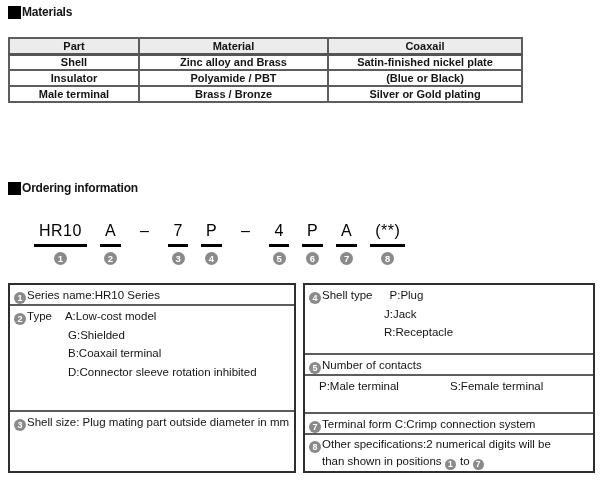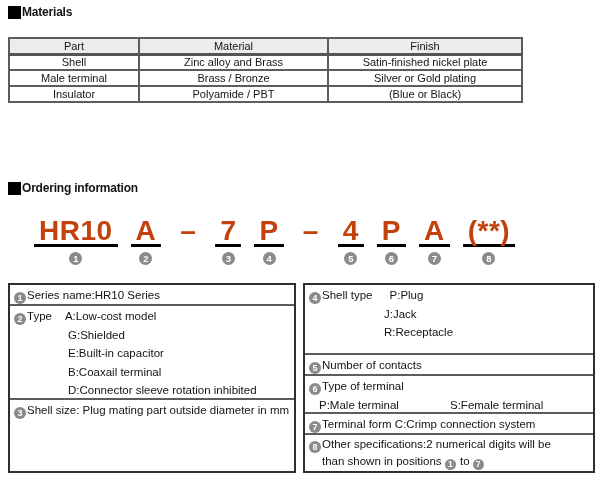--- a/index.html
+++ b/index.html
@@ -25,33 +25,33 @@
 
   
   table.materials {
     position:absolute; left:8px; top:37px; width:513px;
     border-collapse:collapse; table-layout:fixed;
     font-size:11px;
   }
   table.materials { border:2px solid #2e2e2e; }
   table.materials th, table.materials td {
     border:2px solid #5d5d5d; text-align:center; vertical-align:middle;
-    height:16px; padding:0 0; font-weight:normal; white-space:nowrap;
+    height:16px; padding:0 0; font-weight:bold; white-space:nowrap;
   }
   table.materials th { background:#ececec; border-bottom:3px solid #555; }
 
   
   .code-row {
     position:absolute; left:34px; top:218px;
     display:flex; align-items:flex-start;
   }
   .code-seg { display:flex; flex-direction:column; align-items:center; margin-right:13px; }
   .code-text {
-    font-size:28px; font-weight:bold; letter-spacing:0.5px; line-height:25px;
-    color:#c2410c;
+    font-size:16px; font-weight:normal; letter-spacing:0.5px; line-height:25px;
+    color:#000000;
   }
   .underlined { border-bottom:3px solid #000; padding:0 5px 1px; }
   .code-seg.dash .code-text { padding:0 6px 1px; }
   .circle {
     margin-top:5px; width:13px; height:13px; border-radius:50%;
     background:#8a8a8a; color:#fff; font-size:9.5px; font-weight:bold;
     line-height:13px; text-align:center;
   }
 
   
@@ -78,21 +78,21 @@
   .opt-first { margin-left:13px; }
   .opt-first.wide { margin-left:17px; }
   .indent-l { padding-left:54px; }
   .indent-r { padding-left:75px; }
   .indent-s { padding-left:10px; }
   .indent-w { padding-left:13px; }
   .male-span { display:inline-block; width:131px; }
 
   
   .h21 { height:21px; }
-  .h94 { height:94px; }
+  .h94 { height:106px; }
   .h61 { height:70px; }
   .h38 { height:38px; }
 </style>
 </head>
 <body>
 
 <div class="section-title" id="materials-title">
   <span class="sq-marker"></span>
   <span>Materials</span>
 </div>
@@ -100,37 +100,37 @@
 <table class="materials">
   <colgroup>
       <col style="width:130px">
       <col style="width:189px">
       <col style="width:194px">
     </colgroup>
   <tbody>
       <tr>
     <th>Part</th>
     <th>Material</th>
-    <th>Finish</th>
+    <th>Coaxail</th>
   </tr>
   <tr>
     <td>Shell</td>
     <td>Zinc alloy and Brass</td>
     <td>Satin-finished nickel plate</td>
   </tr>
   <tr>
+    <td>Insulator</td>
+    <td>Polyamide / PBT</td>
+    <td>(Blue or Black)</td>
+  </tr>
+  <tr>
     <td>Male terminal</td>
     <td>Brass / Bronze</td>
     <td>Silver or Gold plating</td>
   </tr>
-  <tr>
-    <td>Insulator</td>
-    <td>Polyamide / PBT</td>
-    <td>(Blue or Black)</td>
-  </tr>
 </tbody>
   </table>
 
 <div class="section-title" id="ordering-title">
   <span class="sq-marker"></span>
   <span>Ordering information</span>
 </div>
 
 <div class="code-row">
   <div class="code-seg">
@@ -179,21 +179,20 @@
     <div class="lrow h21">
       <div class="line">
         <span class="ci">1</span><span>Series name:HR10 Series</span>
       </div>
     </div>
     <div class="lrow h94">
       <div class="line">
         <span class="ci">2</span><span>Type</span><span class="opt-first">A:Low-cost model</span>
       </div>
       <div class="line indent-l">G:Shielded</div>
-      <div class="line indent-l">E:Built-in capacitor</div>
       <div class="line indent-l">B:Coaxail terminal</div>
       <div class="line indent-l">D:Connector sleeve rotation inhibited</div>
     </div>
     <div class="lrow">
       <div class="line">
         <span class="ci">3</span><span>Shell size: Plug mating part outside diameter in mm</span>
       </div>
     </div>
   </div>
 
@@ -204,23 +203,20 @@
       </div>
       <div class="line indent-r">J:Jack</div>
       <div class="line indent-r">R:Receptacle</div>
     </div>
     <div class="lrow h21">
       <div class="line">
         <span class="ci">5</span><span>Number of contacts</span>
       </div>
     </div>
     <div class="lrow h38">
-      <div class="line">
-        <span class="ci">6</span><span>Type of terminal</span>
-      </div>
       <div class="line indent-s">
         <span class="male-span">P:Male terminal</span><span>S:Female terminal</span>
       </div>
     </div>
     <div class="lrow h21">
       <div class="line">
         <span class="ci">7</span><span>Terminal form C:Crimp connection system</span>
       </div>
     </div>
     <div class="lrow tight">

